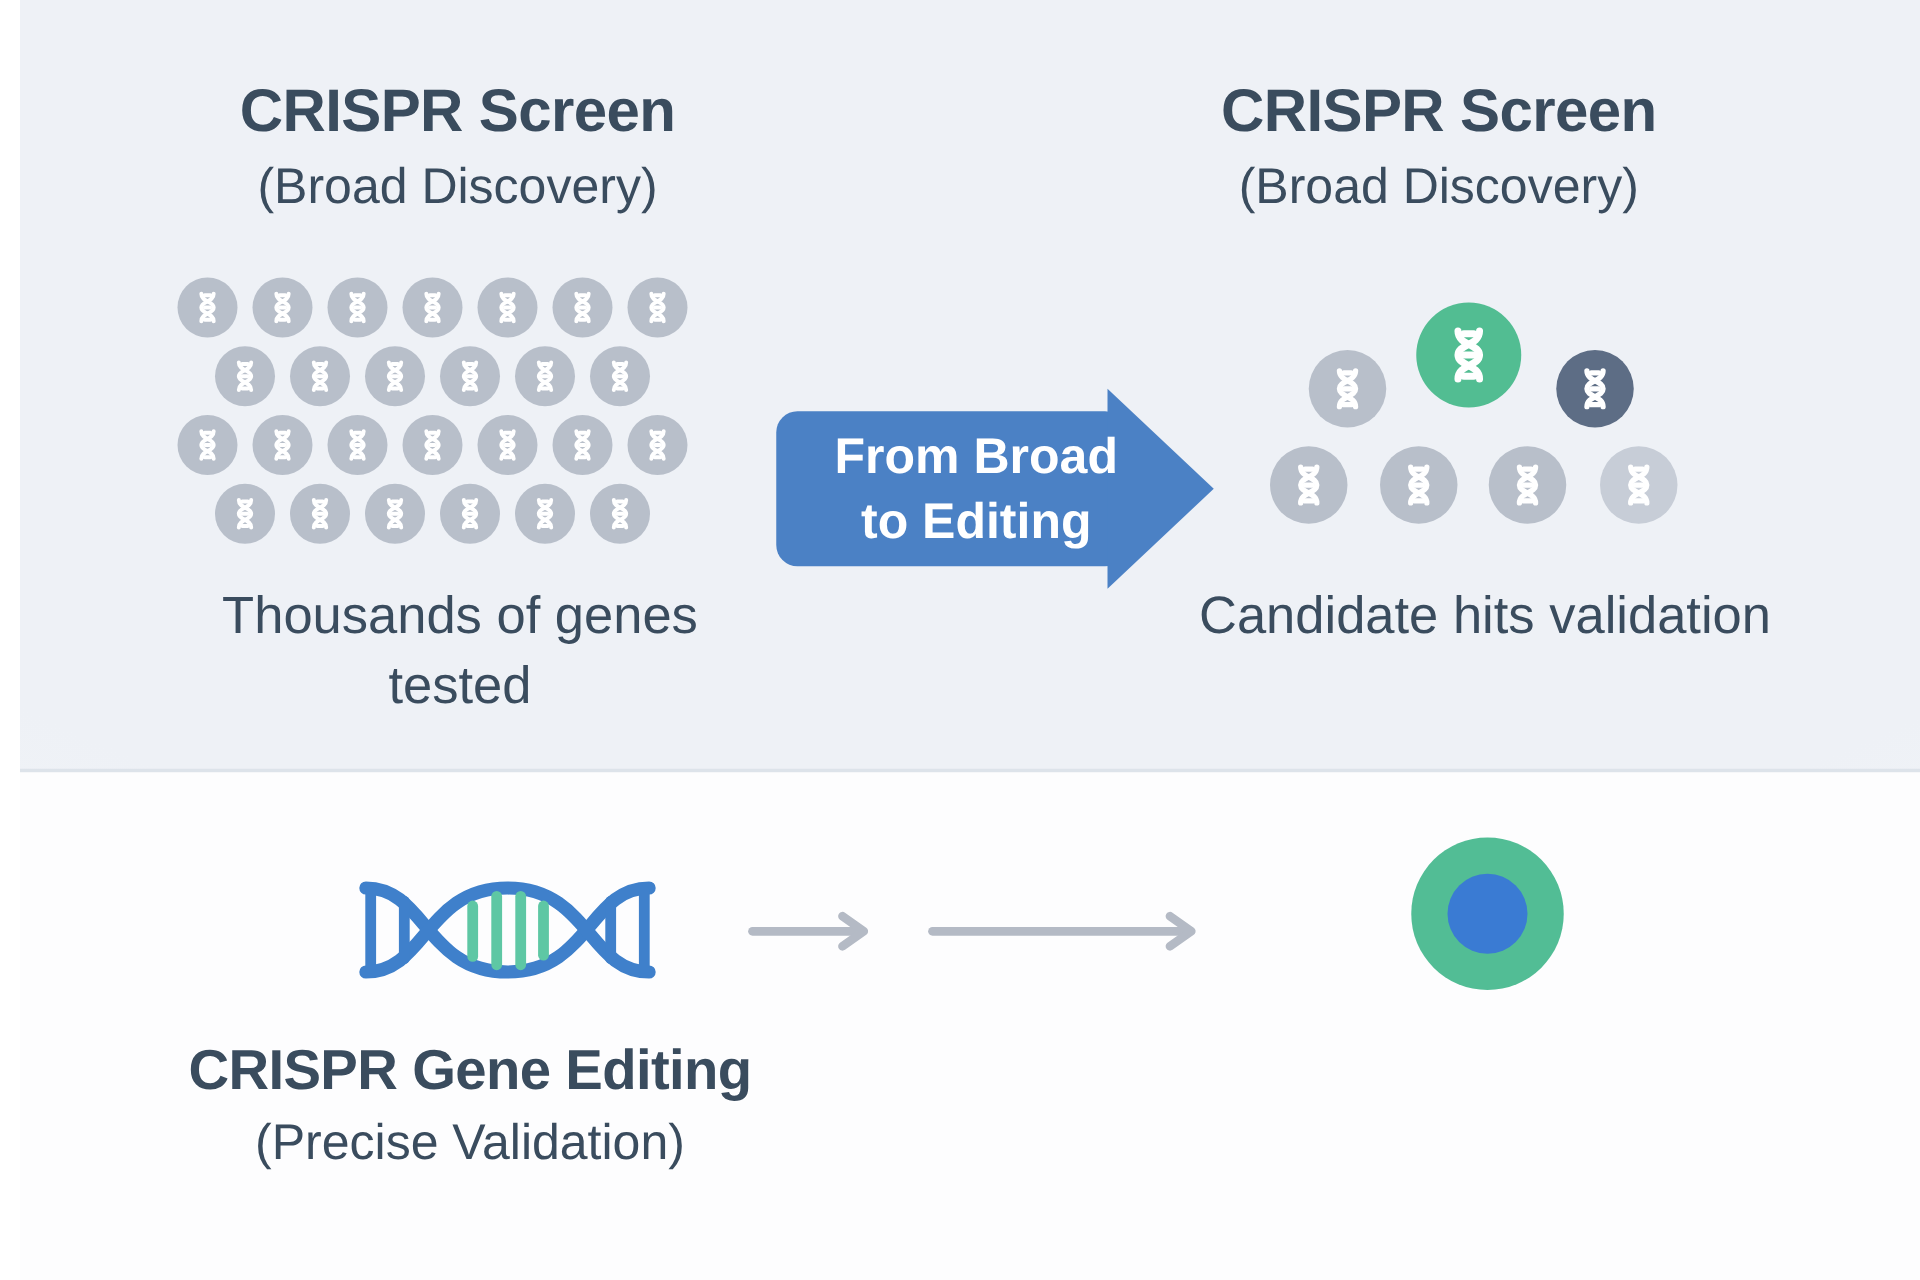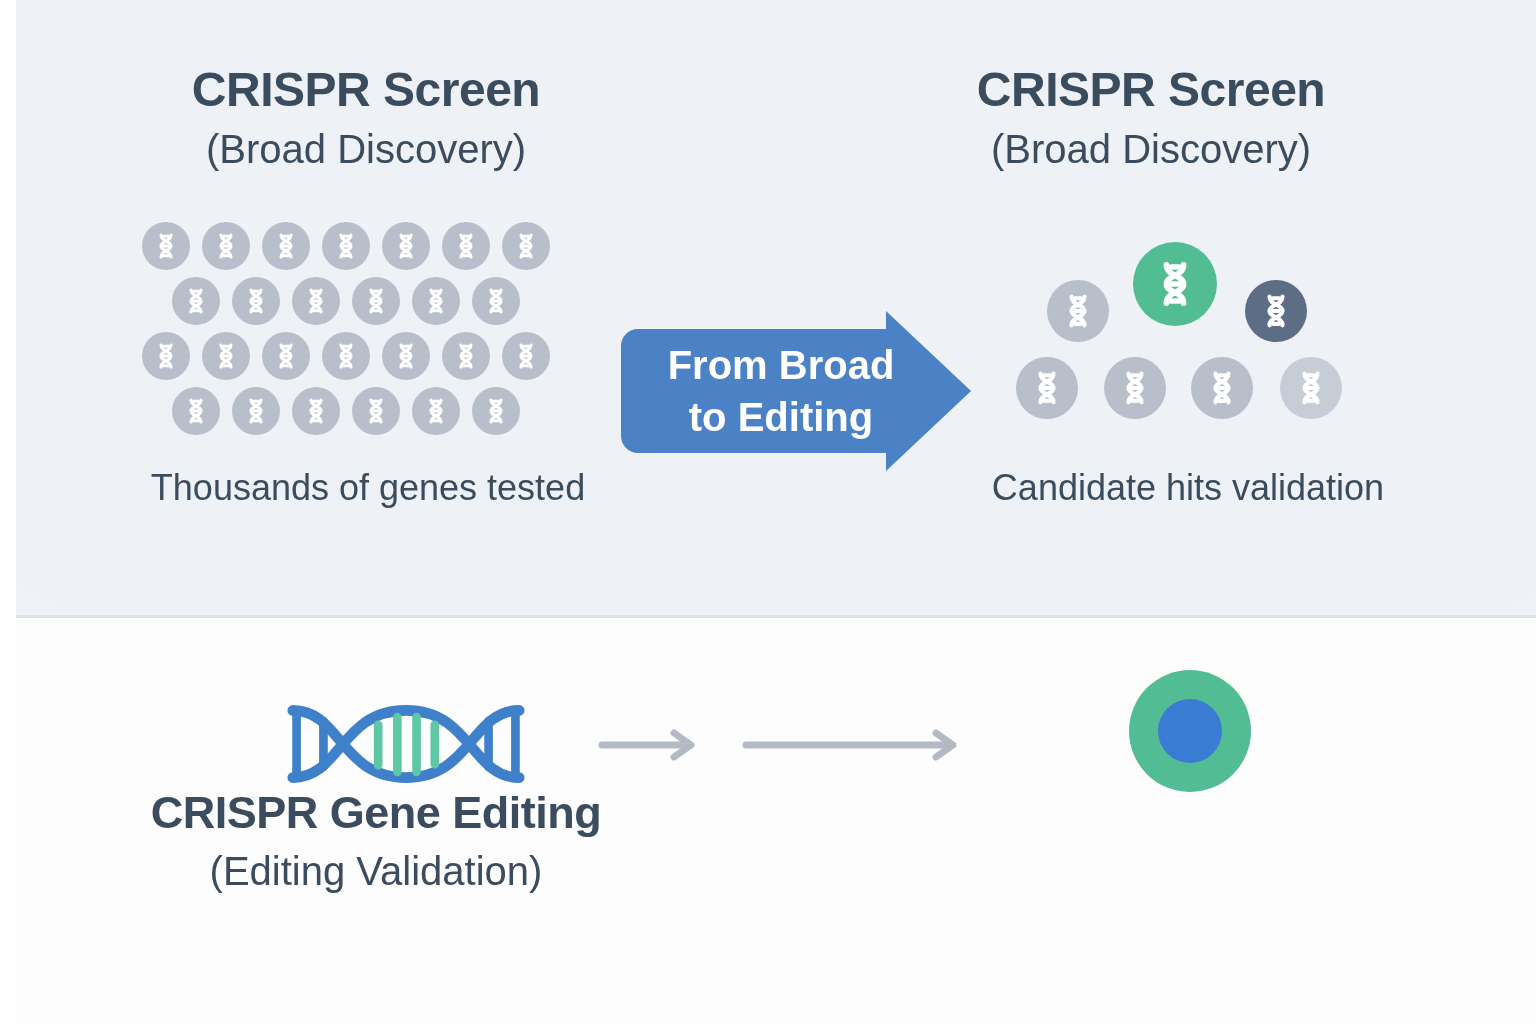--- a/index.html
+++ b/index.html
@@ -27,21 +27,21 @@
   .top-panel{
     position:absolute;left:0;top:0;width:1536px;height:616px;
     background:radial-gradient(120% 130% at 50% 45%, var(--top-background) 55%, #f7fafc 100%);
   }
   .divider{position:absolute;left:0;top:615px;width:1536px;height:3px;background:var(--divider);}
   .bottom-panel{position:absolute;left:0;top:618px;width:1536px;height:406px;background:var(--bottom-background);}
 
   .heading{position:absolute;text-align:center;color:var(--heading-text);}
   .heading .title{font-size:48px;font-weight:700;letter-spacing:-0.5px;line-height:1.15;}
   .heading .subtitle{font-size:40px;font-weight:400;margin-top:10px;line-height:1.1;}
-  .caption{position:absolute;text-align:center;color:var(--heading-text);font-size:36px;line-height:1.33;}
+  .caption{position:absolute;text-align:center;color:var(--heading-text);font-size:42px;line-height:1.33;}
 
   
   .gene-grid{position:absolute;left:116px;top:222px;width:428px;display:flex;flex-direction:column;align-items:center;row-gap:7px;}
   .gene-row{display:flex;justify-content:center;column-gap:12px;}
   .gene-circle{border-radius:50%;display:inline-flex;align-items:center;justify-content:center;flex:0 0 auto;}
   .gene-circle.muted{background:var(--gene-muted);}
   .gene-circle.muted-light{background:var(--gene-muted-light);}
   .gene-circle.highlight{background:var(--hit-green);}
   .gene-circle.dark{background:var(--hit-dark);}
   .gene-circle.small{width:48px;height:48px;}
@@ -318,23 +318,23 @@
     <path class="rung-blue" d="M16 18 L16 82"></path>
     <path class="rung-blue" d="M44 26 L44 74"></path>
     <path class="rung-green" d="M101 30 L101 72"></path>
     <path class="rung-green" d="M121 22 L121 79"></path>
     <path class="rung-green" d="M141 22 L141 79"></path>
     <path class="rung-green" d="M160 30 L160 71"></path>
     <path class="rung-blue" d="M216 26 L216 74"></path>
     <path class="rung-blue" d="M244 18 L244 82"></path>
   </svg>
 
-  <div class="heading" style="left:60px;top:787px;width:600px;">
+  <div class="heading" style="left:60px;top:830px;width:600px;">
     <div class="title" style="font-size:45px;">CRISPR Gene Editing</div>
-    <div class="subtitle">(Editing Validation)</div>
+    <div class="subtitle">(Precise Validation)</div>
   </div>
 
   <svg class="gray-arrows" viewBox="0 0 380 40">
     <g>
       <path d="M8 20 L88 20"></path>
       <path d="M80 8 L97 20 L80 32"></path>
     </g>
     <g>
       <path d="M152 20 L350 20"></path>
       <path d="M342 8 L359 20 L342 32"></path>

